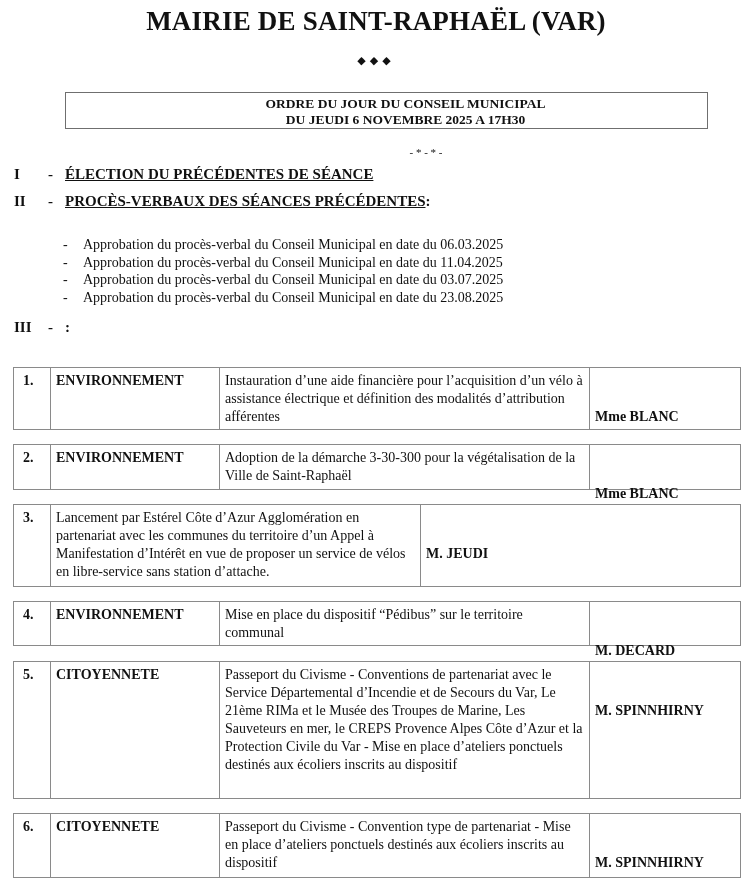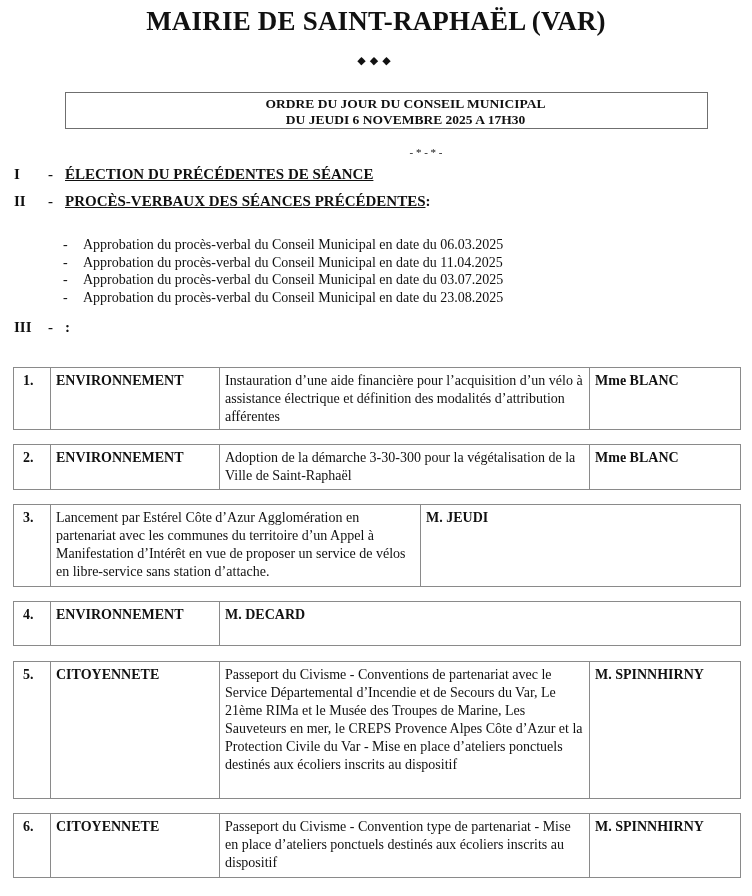--- a/index.html
+++ b/index.html
@@ -37,21 +37,21 @@
     .sub-list .bullet { width: 20px; }
     .agenda-row {
       left: 13px; width: 728px;
       border: 1.5px solid #8a8a8a; box-sizing: border-box;
       display: flex; font-size: 14px; line-height: 18px;
     }
     .agenda-row .cell { padding: 4px 5px; box-sizing: border-box; }
     .agenda-row .c-num { width: 37px; font-weight: bold; border-right: 1.5px solid #8a8a8a; padding-left: 9px; }
     .agenda-row .c-theme { width: 169px; font-weight: bold; border-right: 1.5px solid #8a8a8a; }
     .agenda-row .c-desc { width: 370px; border-right: 1.5px solid #8a8a8a; }
-    .agenda-row .c-rap { flex: 1; font-weight: bold; }
+    .agenda-row .c-rap { flex: 1; font-weight: bold; margin-top: 36px; }
   </style>
 </head>
 <body>
 
 <div class="abs title">MAIRIE DE SAINT-RAPHAËL (VAR)</div>
 <div class="abs diamonds">◆◆◆</div>
 
 <div class="abs header-box">
   <div>ORDRE DU JOUR DU CONSEIL MUNICIPAL</div>
   <div>DU JEUDI 6 NOVEMBRE 2025 A 17H30</div>
@@ -114,20 +114,21 @@
 
 <div class="abs agenda-row" style="top:504px; height:83px;">
   <div class="cell c-num">3.</div>
   <div class="cell c-desc">Lancement par Estérel Côte d’Azur Agglomération en partenariat avec les communes du territoire d’un Appel à Manifestation d’Intérêt en vue de proposer un service de vélos en libre-service sans station d’attache.</div>
   <div class="cell c-rap">M. JEUDI</div>
 </div>
 
 <div class="abs agenda-row" style="top:601px; height:45px;">
   <div class="cell c-num">4.</div>
   <div class="cell c-theme">ENVIRONNEMENT</div>
+  <div class="cell c-desc">Mise en place du dispositif “Pédibus” sur le territoire communal</div>
   <div class="cell c-rap">M. DECARD</div>
 </div>
 
 <div class="abs agenda-row" style="top:661px; height:138px;">
   <div class="cell c-num">5.</div>
   <div class="cell c-theme">CITOYENNETE</div>
   <div class="cell c-desc">Passeport du Civisme - Conventions de partenariat avec le Service Départemental d’Incendie et de Secours du Var, Le 21ème RIMa et le Musée des Troupes de Marine, Les Sauveteurs en mer, le CREPS Provence Alpes Côte d’Azur et la Protection Civile du Var - Mise en place d’ateliers ponctuels destinés aux écoliers inscrits au dispositif</div>
   <div class="cell c-rap">M. SPINNHIRNY</div>
 </div>
 

